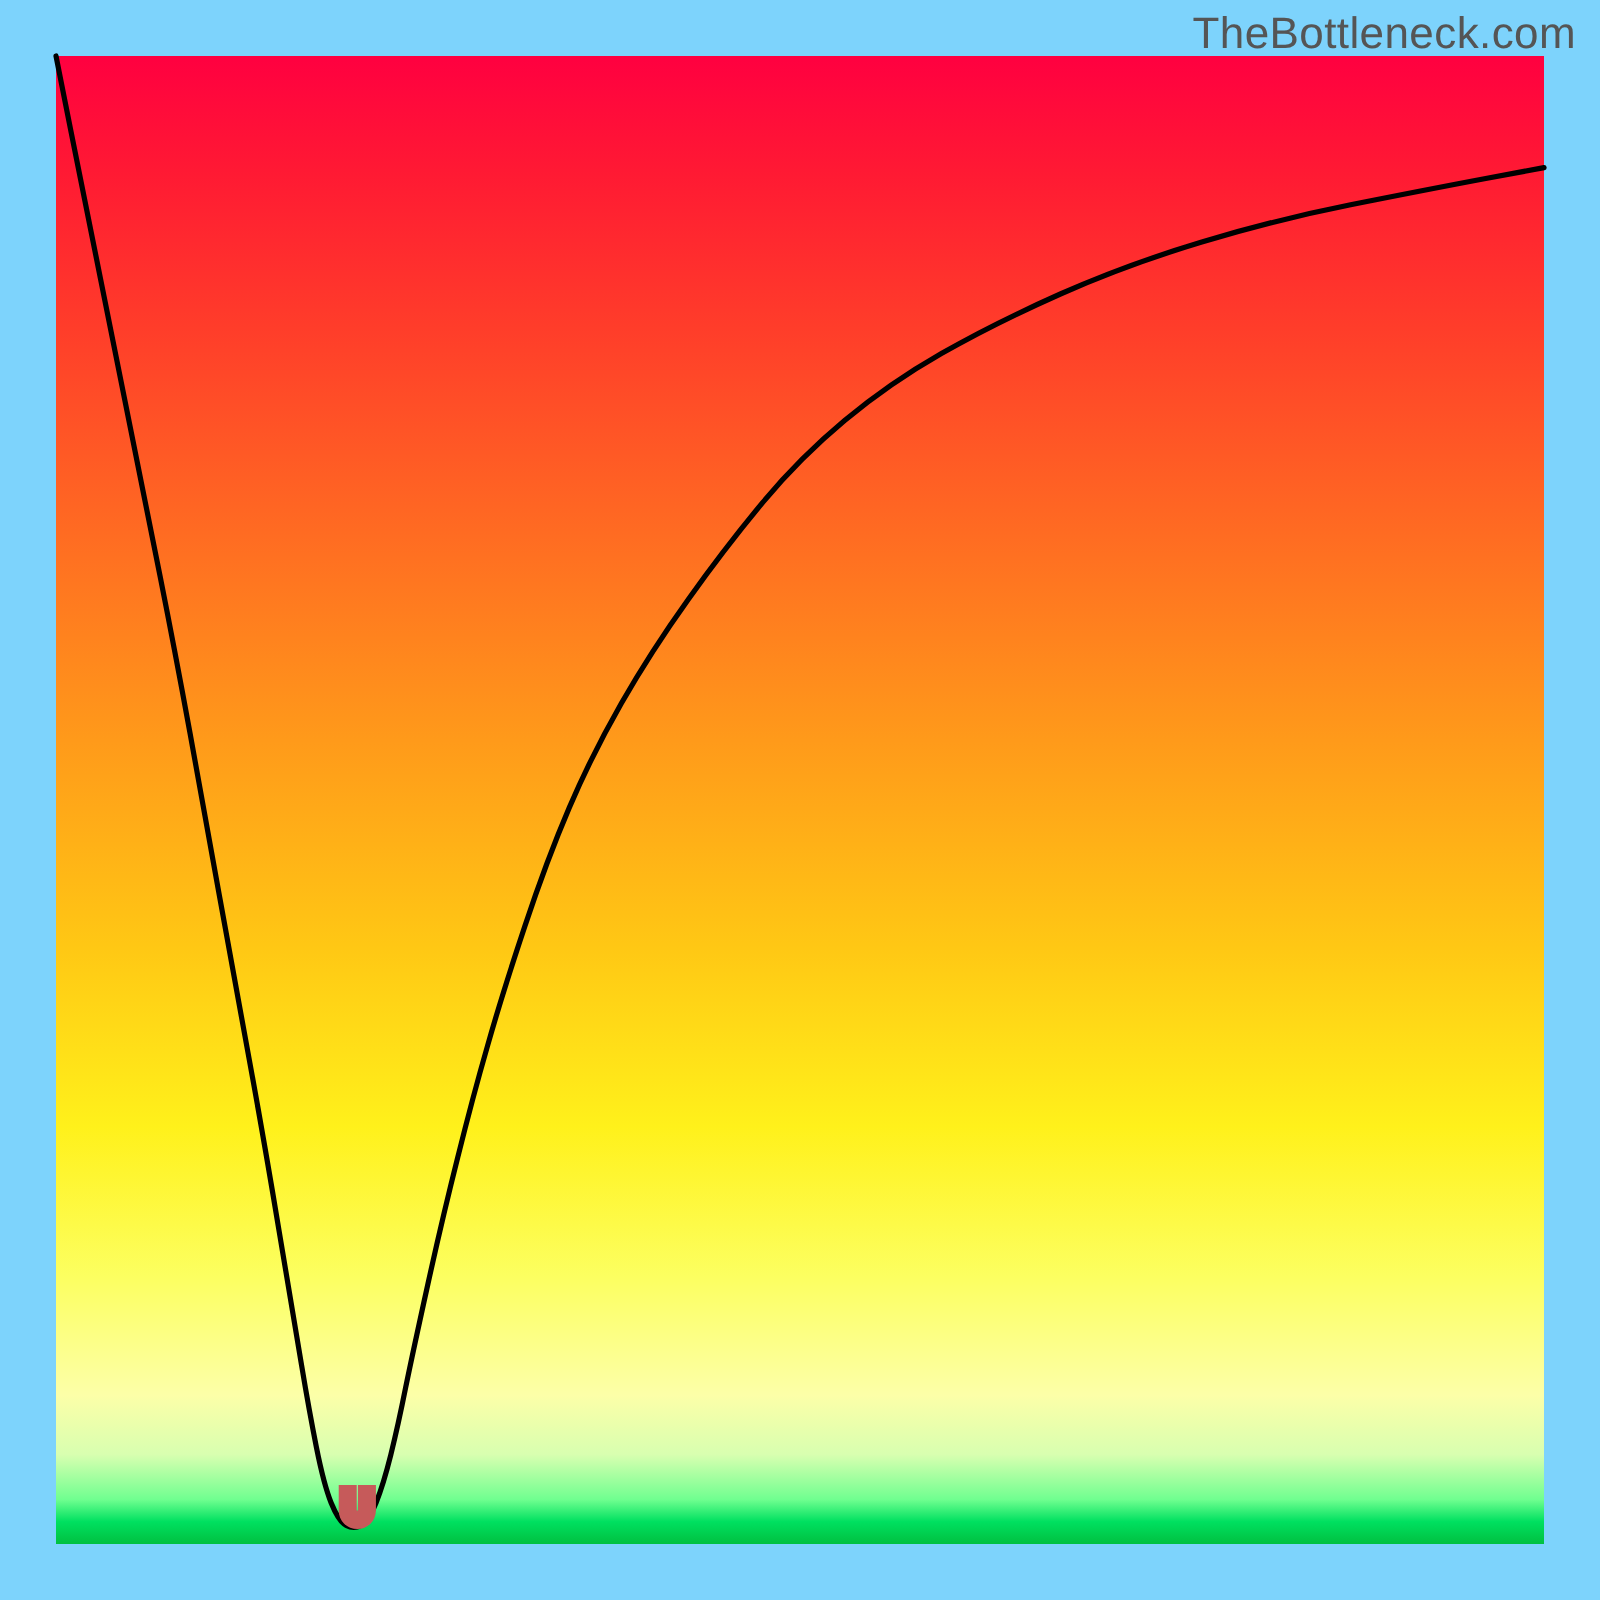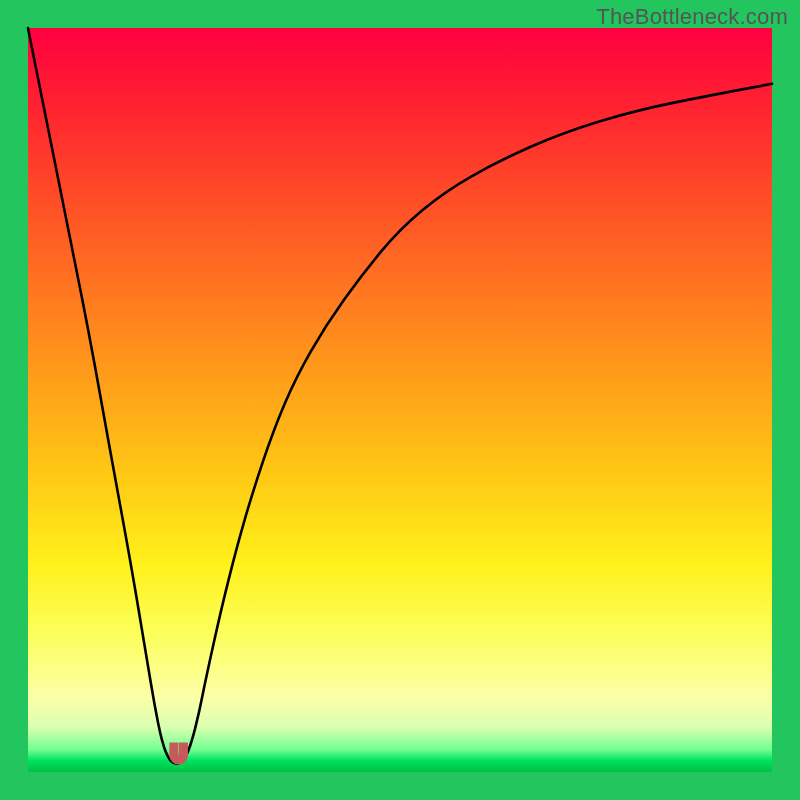--- a/index.html
+++ b/index.html
@@ -8,21 +8,21 @@
     width: 800px;
     height: 800px;
     background: #000;
     overflow: hidden;
     font-family: Arial, Helvetica, sans-serif;
   }
   .frame {
     position: absolute;
     left: 0; top: 0;
     width: 800px; height: 800px;
-    background: #22c55e;
+    background: #7dd3fc;
   }
   .plot {
     position: absolute;
     left: 28px;
     top: 28px;
     width: 744px;
     height: 744px;
     
     background: linear-gradient(
       to bottom,

